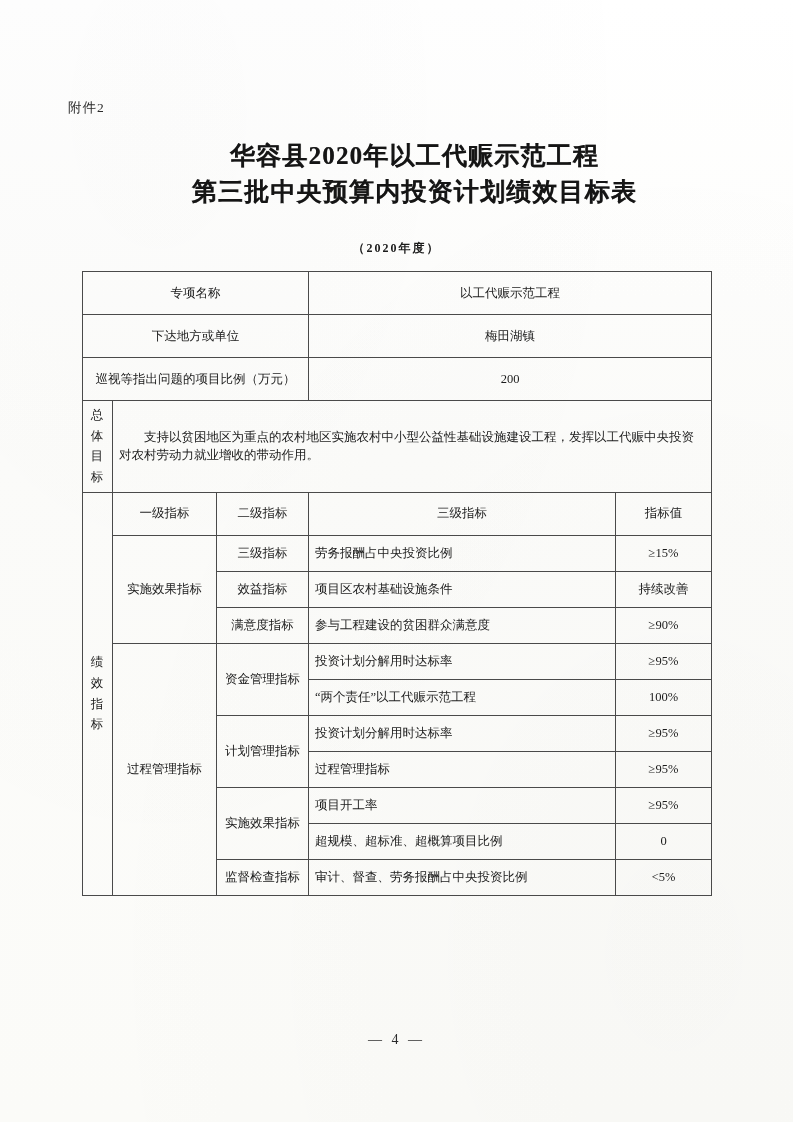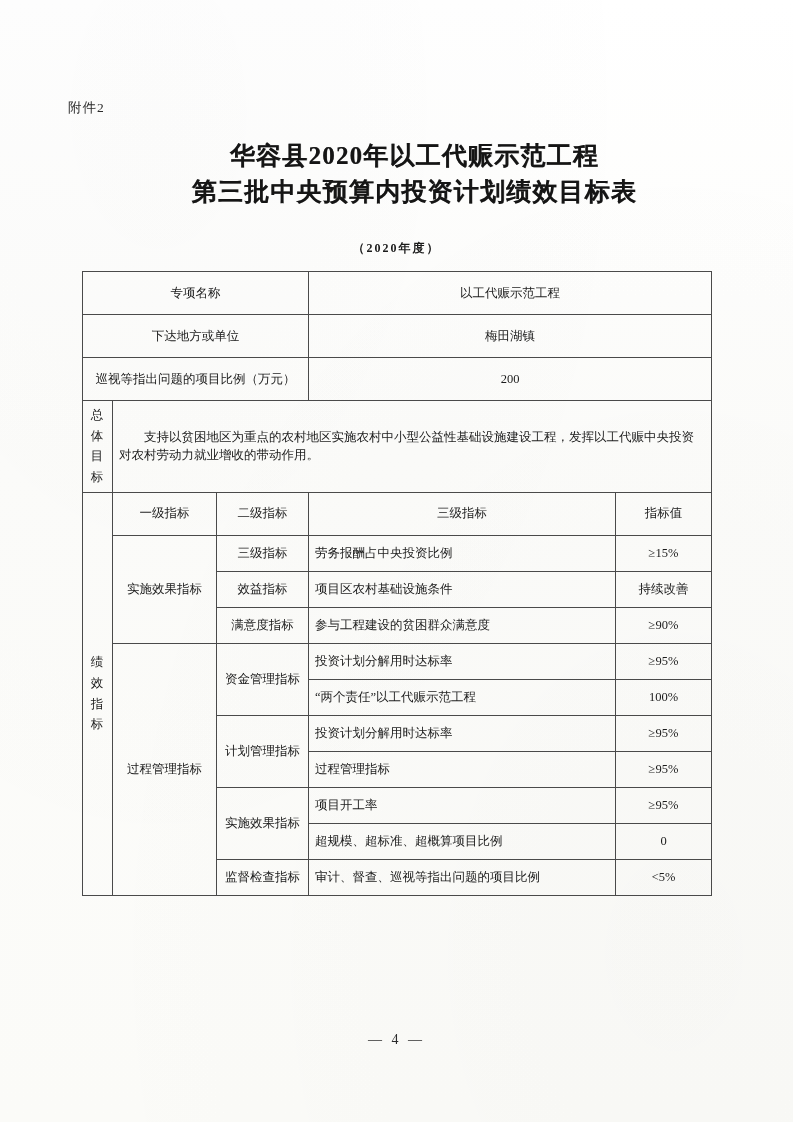--- a/index.html
+++ b/index.html
@@ -221,20 +221,20 @@
         <td class="c-center" rowspan="2">实施效果指标</td>
         <td class="c-left">项目开工率</td>
         <td class="c-center">≥95%</td>
       </tr>
       <tr class="tall">
         <td class="c-left">超规模、超标准、超概算项目比例</td>
         <td class="c-center">0</td>
       </tr>
       <tr class="tall">
         <td class="c-center">监督检查指标</td>
-        <td class="c-left">审计、督查、巡视等指出问题的项目比例</td>
+        <td class="c-left">审计、督查、劳务报酬占中央投资比例</td>
         <td class="c-center">&lt;5%</td>
       </tr>
     </tbody>
   </table>
 
   <div class="footer-page">— 4 —</div>
 </div>
 
 </body></html>

